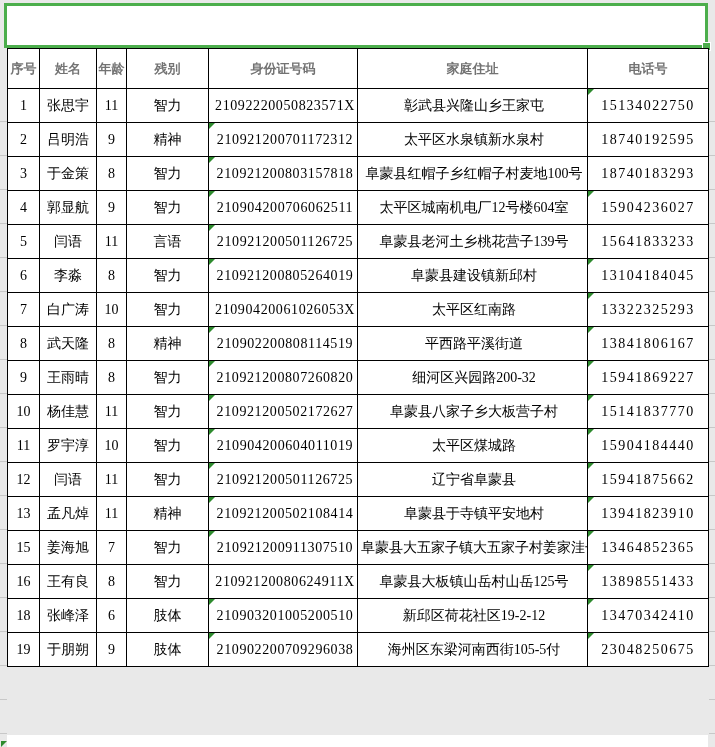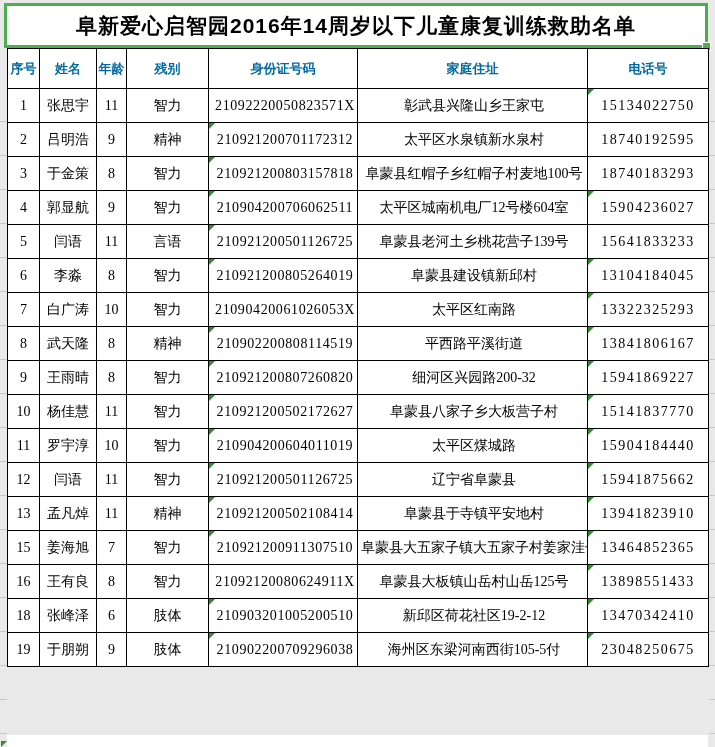--- a/index.html
+++ b/index.html
@@ -28,21 +28,21 @@
   
   table.roster{
     position:absolute;left:7px;top:48px;width:701px;
     border-collapse:collapse;table-layout:fixed;background:#ffffff;
   }
   .roster th,.roster td{
     border:1px solid #000;overflow:hidden;white-space:nowrap;
     position:relative;box-sizing:border-box;padding:0;
   }
   .roster thead th{
-    height:40px;color:#0369a1;font-size:13px;font-weight:bold;text-align:center;
+    height:40px;color:#737373;font-size:13px;font-weight:bold;text-align:center;
     font-family:"Liberation Sans","DejaVu Sans",sans-serif;
   }
   .roster tbody td{
     height:34px;text-align:center;color:#000;
     font-family:"Liberation Serif","DejaVu Serif",serif;font-size:14px;
   }
   .col-no{width:32px;}
   .col-name{width:57px;}
   .col-age{width:30px;}
   .col-dis{width:82px;}
@@ -80,21 +80,20 @@
 <body>
 
 <div class="sheet">
 
   <div class="grid-strip grid-left"></div>
   <div class="grid-strip grid-right"></div>
   <div class="bottom-row"></div>
   <div class="bottom-tri"></div>
 
   <div class="title-cell">
-    <span class="title-text">阜新爱心启智园2016年14周岁以下儿童康复训练救助名单</span>
     <div class="fill-handle"></div>
   </div>
 
   <table class="roster">
     <colgroup>
       <col class="col-no">
         <col class="col-name">
         <col class="col-age">
         <col class="col-dis">
       <col class="col-id">

